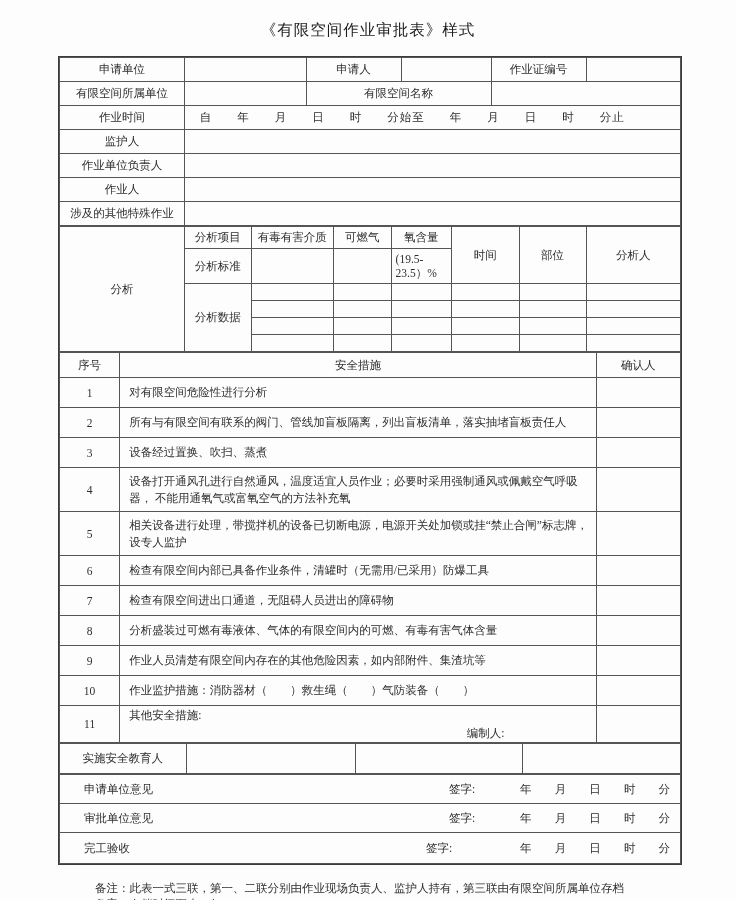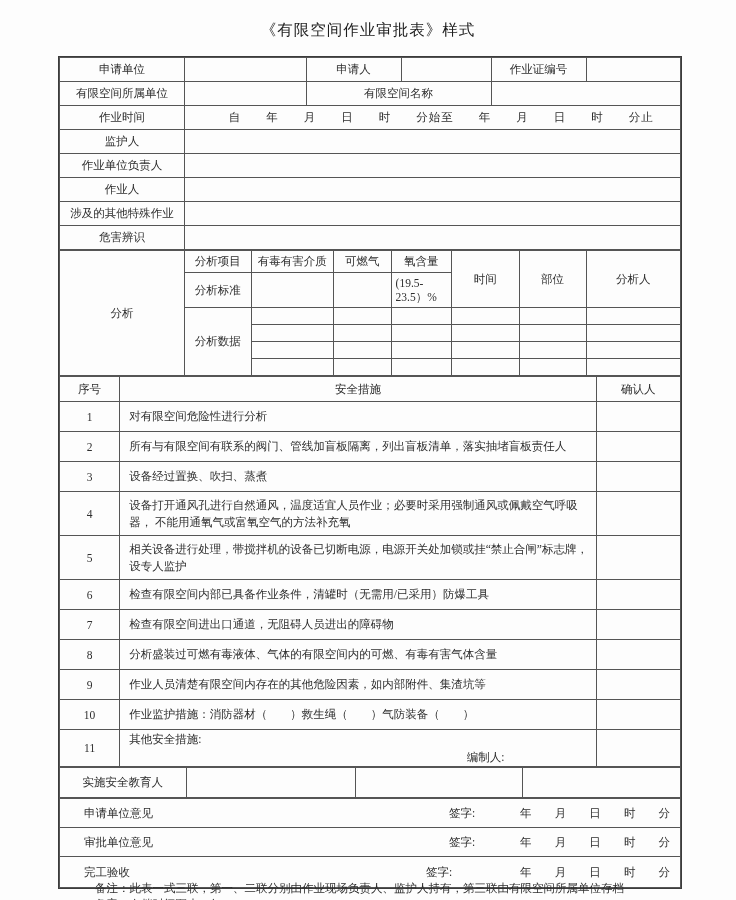--- a/index.html
+++ b/index.html
@@ -27,21 +27,21 @@
   }
   td{
     border:1px solid #555;
     padding:1px 3px;
     text-align:center;
     vertical-align:middle;
     overflow:hidden;
   }
   
   .t-top td{height:21px;}
-  .t-top .l{text-align:left;padding-left:44px;}
+  .t-top .l{text-align:left;padding-left:15px;}
   .worktime{letter-spacing:1px;}
   
   .t-analysis .hdr td{height:19px;margin-top:43px;}
   .t-analysis .std td{height:32px;}
   .t-analysis .arow td{height:14px;}
   .oxy{text-align:left;padding-left:4px;line-height:1.25;}
   
   .t-measures td{height:27px;}
   .t-measures .hd td{height:22px;}
   .t-measures .txt{text-align:left;padding-left:9px;line-height:1.45;}
@@ -103,24 +103,20 @@
       <tr>
         <td>作业单位负责人</td>
         <td colspan="5"></td>
       </tr>
       <tr>
         <td>作业人</td>
         <td colspan="5"></td>
       </tr>
       <tr>
         <td>涉及的其他特殊作业</td>
-        <td colspan="5"></td>
-      </tr>
-      <tr>
-        <td>危害辨识</td>
         <td colspan="5"></td>
       </tr>
     </tbody>
       </table>
 
     <table class="t-analysis">
       <colgroup>
         <col style="width:20.1%">
           <col style="width:10.8%">
           <col style="width:13.2%">

